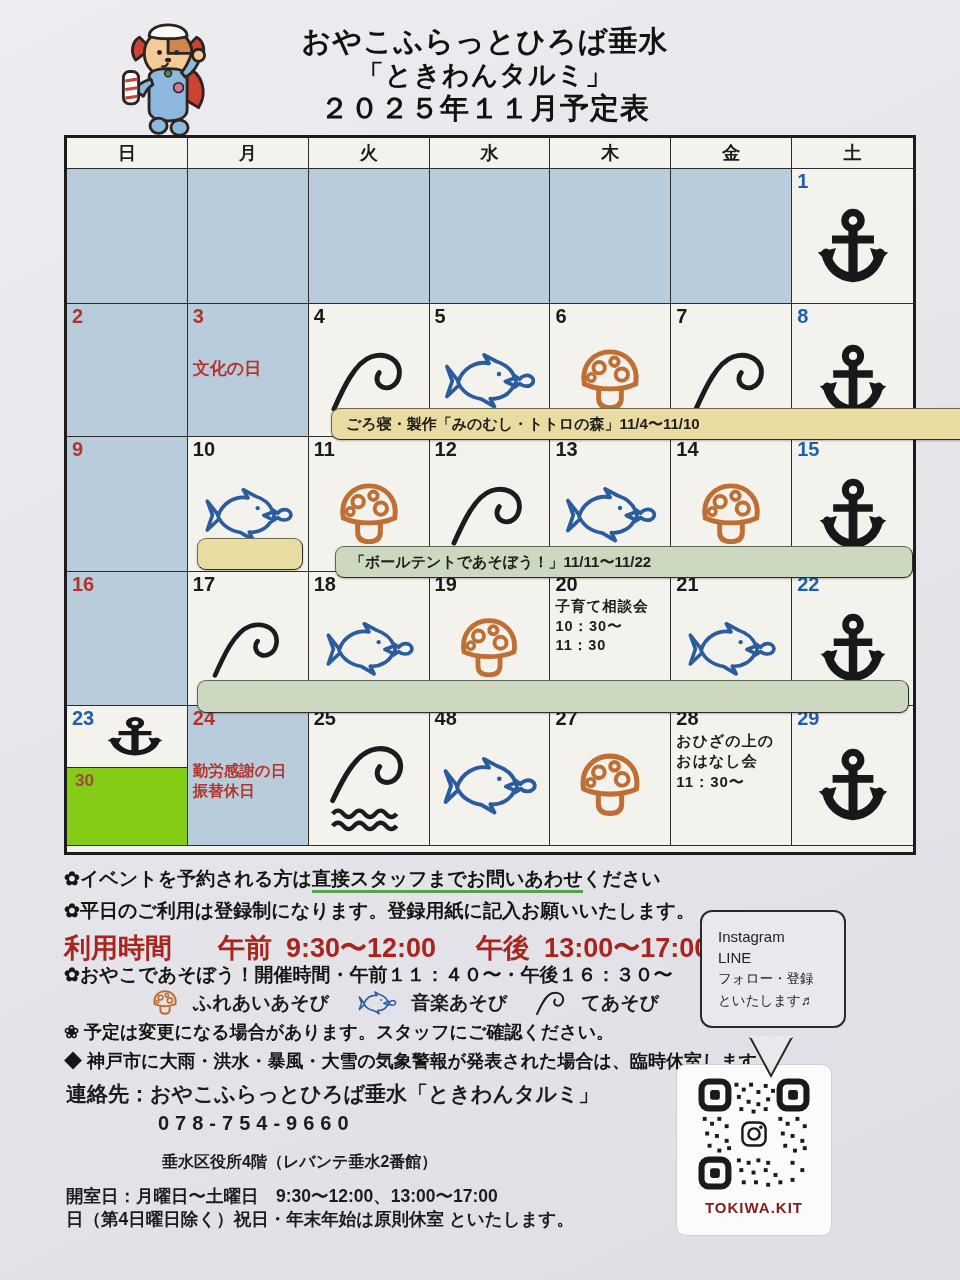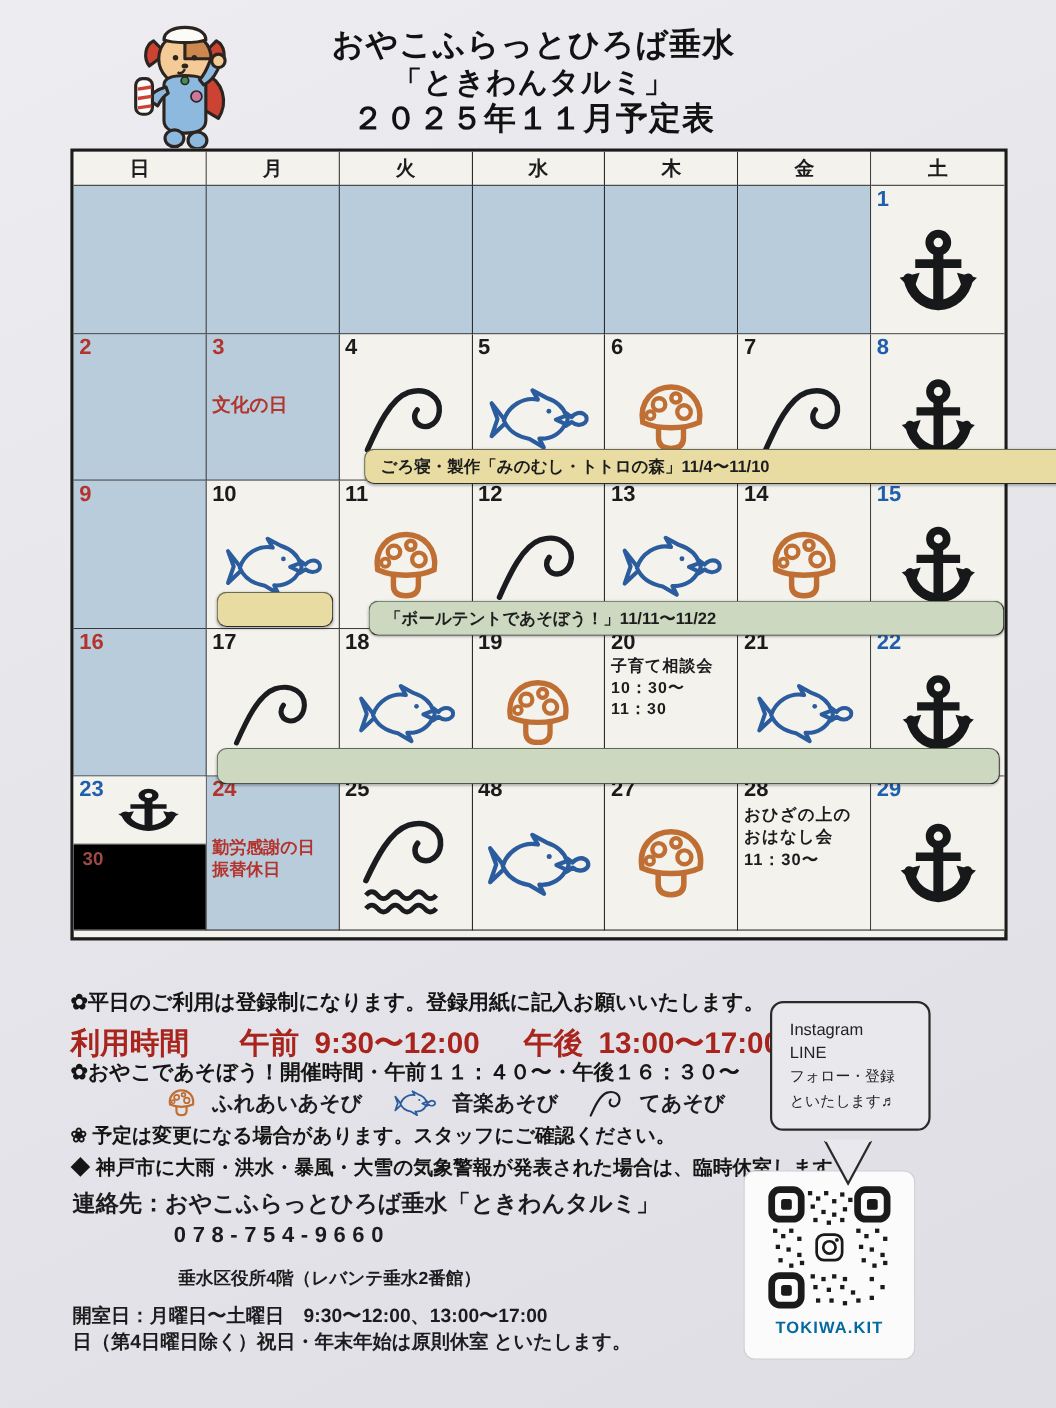--- a/index.html
+++ b/index.html
@@ -38,21 +38,21 @@
   .lab-20{font-size:14.5px;line-height:1.35;letter-spacing:1px;margin-top:2px;}
   .lab-24{margin-top:32px;font-size:15.5px;line-height:1.3;}
   .lab-28{font-size:15px;line-height:1.35;letter-spacing:1px;margin-top:2px;}
   .c-anchor{color:#17181a;} .c-wave{color:#1a1c1f;}
   .c-fish{color:#2b5d9e;} .c-mush{color:#bf6f33;}
   .split{padding:0;}
   .split .top{position:relative;height:62px;background:#f4f2ed;
               border-bottom:1.5px solid #2c2c2c;box-sizing:border-box;
               display:flex;align-items:center;justify-content:center;}
   .split .top .date{position:absolute;left:5px;top:2px;}
-  .split .bottom{flex:1;background:#000000;padding:4px 8px;}
+  .split .bottom{flex:1;background:#84cc16;padding:4px 8px;}
   .split .bottom .date{font-size:17px;font-weight:700;color:#9c4a42;}
   .banner{position:absolute;z-index:5;border-radius:9px;box-sizing:border-box;
           display:flex;align-items:center;font-size:15px;font-weight:700;
           color:#1d1d1d;padding:0 14px;box-shadow:0 1px 2px rgba(0,0,0,.25);}
   .b-yellow{background:#e9dca2;border:1.5px solid #6b6a52;}
   .b-green{background:#ccd8c0;border:1.5px solid #5f6a55;}
   #ov-gorone{left:264px;top:270px;width:660px;height:32px;}
   #ov-mini{left:130px;top:400px;width:106px;height:32px;}
   #ov-balltent{left:268px;top:408px;width:578px;height:32px;}
   #ov-green2{left:130px;top:542px;width:712px;height:33px;}
@@ -76,21 +76,21 @@
   
   .contact1{position:absolute;left:66px;top:1080px;font-size:21px;font-weight:900;}
   .phone{position:absolute;left:158px;top:1112px;font-size:20px;font-weight:900;letter-spacing:6px;}
   .address{position:absolute;left:162px;top:1152px;font-size:16px;font-weight:800;}
   .open1{position:absolute;left:66px;top:1184px;font-size:17.5px;font-weight:800;}
   .open2{position:absolute;left:66px;top:1207px;font-size:17.5px;font-weight:800;}
   
   .qrbox{position:absolute;left:676px;top:1064px;width:156px;height:172px;
          background:#fbfbfb;border:1px solid #cfcfd4;border-radius:10px;
          display:flex;flex-direction:column;align-items:center;padding-top:8px;box-sizing:border-box;}
-  .qrcap{margin-top:4px;font-size:15px;font-weight:800;letter-spacing:1px;color:#0369a1;}
+  .qrcap{margin-top:4px;font-size:15px;font-weight:800;letter-spacing:1px;color:#7f1d1d;}
 </style>
 </head>
 <body>
 
 <div class="page">
 
   <svg class="defs" aria-hidden="true">
     <symbol id="sym-anchor" viewBox="0 0 24 26">
       <circle cx="12" cy="4.4" r="2.6" fill="none" stroke="currentColor" stroke-width="2.4"></circle>
       <line x1="12" y1="7" x2="12" y2="22.5" stroke="currentColor" stroke-width="3"></line>
@@ -399,20 +399,23 @@
     <div class="banner b-yellow" id="ov-gorone">
       <span>ごろ寝・製作「みのむし・トトロの森」11/4〜11/10</span>
     </div>
     <div class="banner b-yellow" id="ov-mini"></div>
     <div class="banner b-green" id="ov-balltent">
       <span>「ボールテントであそぼう！」11/11〜11/22</span>
     </div>
     <div class="banner b-green" id="ov-green2"></div>
   </div>
 
+  <div class="note" id="n1">
+    <span>✿イベントを予約される方は</span><span class="ul-green">直接スタッフまでお問いあわせ</span><span>ください</span>
+  </div>
   <div class="note" id="n2">✿平日のご利用は登録制になります。登録用紙に記入お願いいたします。</div>
   <div class="note" id="hours">
     <span class="hsp1">利用時間</span><span class="hsp2">午前</span><span>9:30〜12:00</span><span class="hsp3">午後</span><span>13:00〜17:00</span>
   </div>
   <div class="note" id="n3">✿おやこであそぼう！開催時間・午前１１：４０〜・午後１６：３０〜</div>
 
   <div id="legend">
     <svg class="c-mush" width="30" height="30" viewBox="0 0 30 30">
         <use href="#sym-mushroom"></use>
       </svg>

